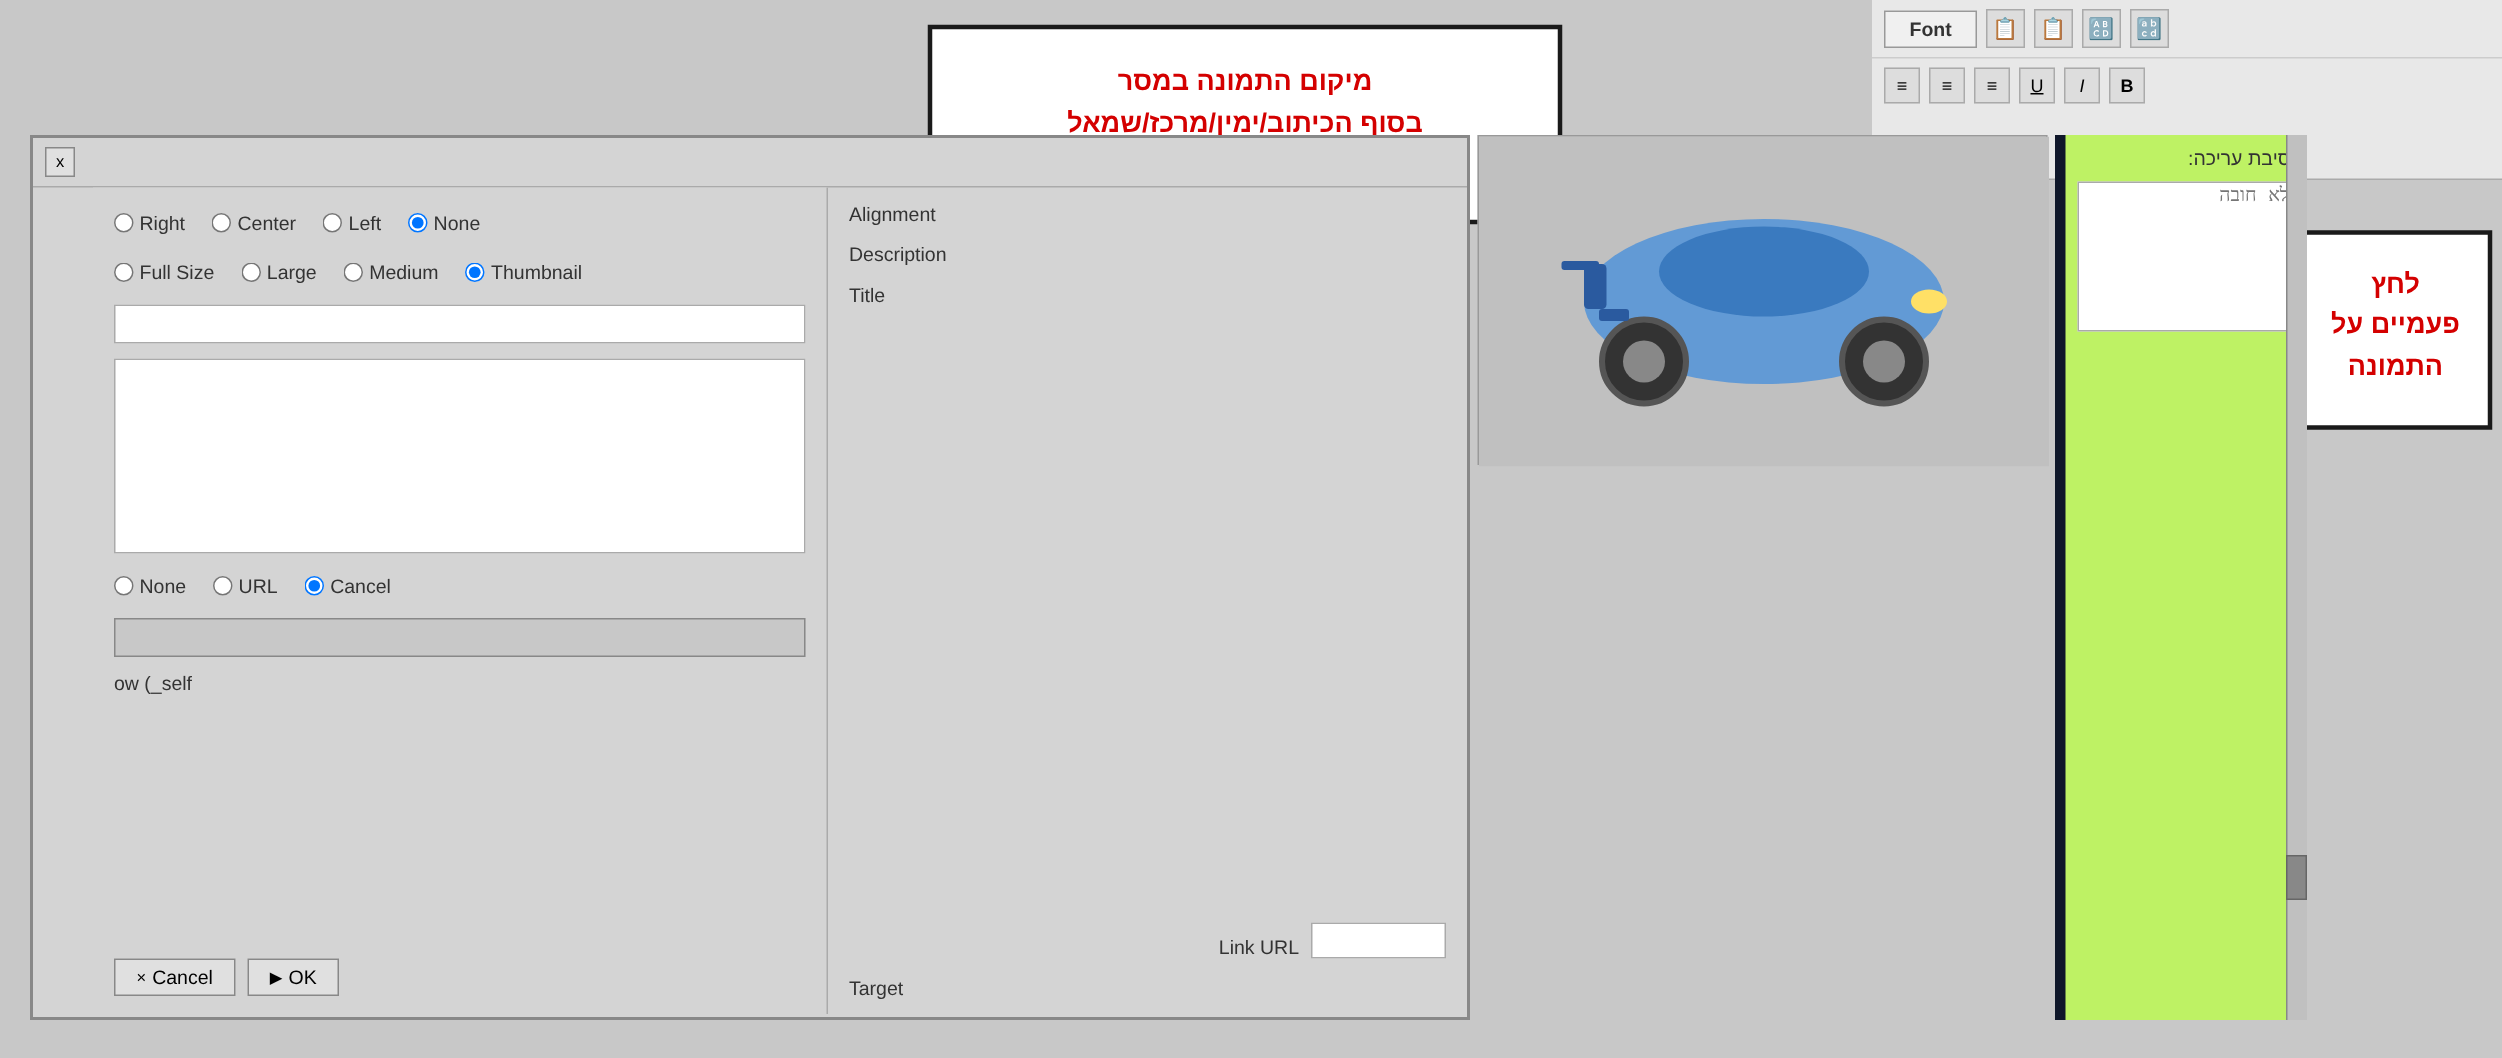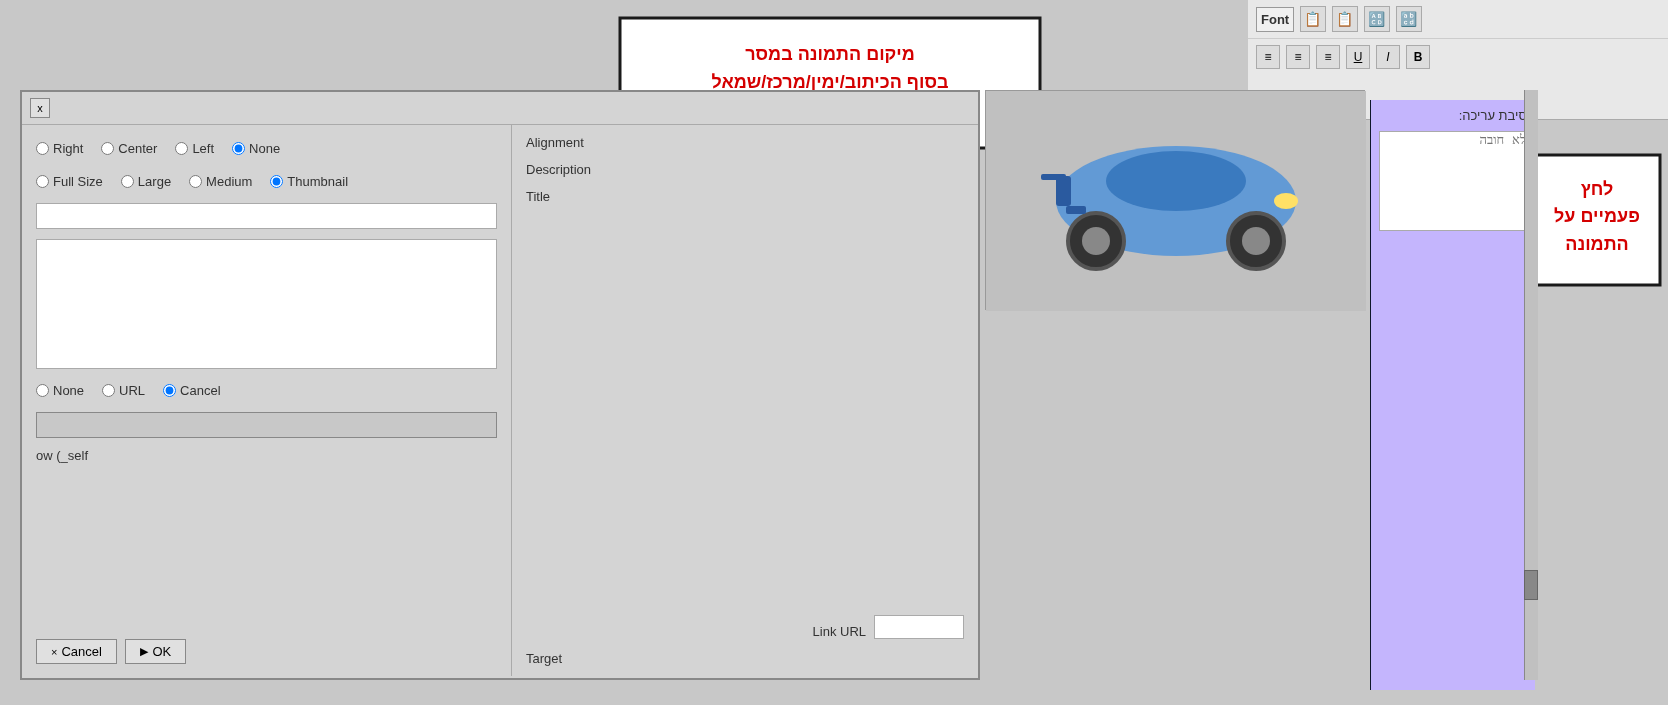--- a/index.html
+++ b/index.html
@@ -29,21 +29,21 @@
       display: flex;
       align-items: center;
       padding: 6px 8px;
       gap: 6px;
       border-bottom: 1px solid #ccc;
     }
     .toolbar-label {
       font-size: 13px;
       font-weight: bold;
       color: #333;
-      padding: 4px 4px;
+      padding: 4px 16px;
       border: 1px solid #999;
       background: #f0f0f0;
     }
     .toolbar-icon {
       width: 26px;
       height: 26px;
       background: #ddd;
       border: 1px solid #aaa;
       display: flex;
       align-items: center;
@@ -106,20 +106,21 @@
 
     
     .left-panel {
       width: 490px;
       background: #d4d4d4;
       padding: 12px 14px;
       display: flex;
       flex-direction: column;
       gap: 10px;
       border-right: 1px solid #aaa;
+      margin-left: 40px;
     }
 
     .radio-row {
       display: flex;
       align-items: center;
       gap: 18px;
       padding: 4px 0;
     }
     .radio-item {
       display: flex;
@@ -415,20 +416,20 @@
 
     <ellipse cx="300" cy="110" rx="12" ry="8" fill="#ffe066"></ellipse>
 
     <rect x="80" y="115" width="20" height="8" rx="2" fill="#2a5a9f"></rect>
 
     <rect x="70" y="85" width="15" height="30" rx="3" fill="#2a5a9f"></rect>
     <rect x="55" y="83" width="25" height="6" rx="2" fill="#2a5a9f"></rect>
   </svg>
 </div>
 
-<div style="position:absolute; top:100px; left:1370px; width:165px; height:590px; background:#c4b5fd; border-left:1px solid #0f172a; padding:8px;">
+<div style="position:absolute; top:90px; left:1370px; width:165px; height:590px; background:#bef264; border-left:7px solid #0f172a; padding:8px;">
   <div style="text-align:right; font-size:13px; color:#333; margin-bottom:8px; direction:rtl;">סיבת עריכה:</div>
   <textarea style="width: 100%; height: 100px; border: 1px solid rgb(170, 170, 170); background: rgb(255, 255, 255); resize: none; font-size: 13px; direction: rtl; color: rgb(153, 153, 153);" placeholder="לא חובה"></textarea>
 </div>
 
 <div class="scrollbar-area">
   <div class="scrollbar-thumb"></div>
 </div>
 
 </body></html>

